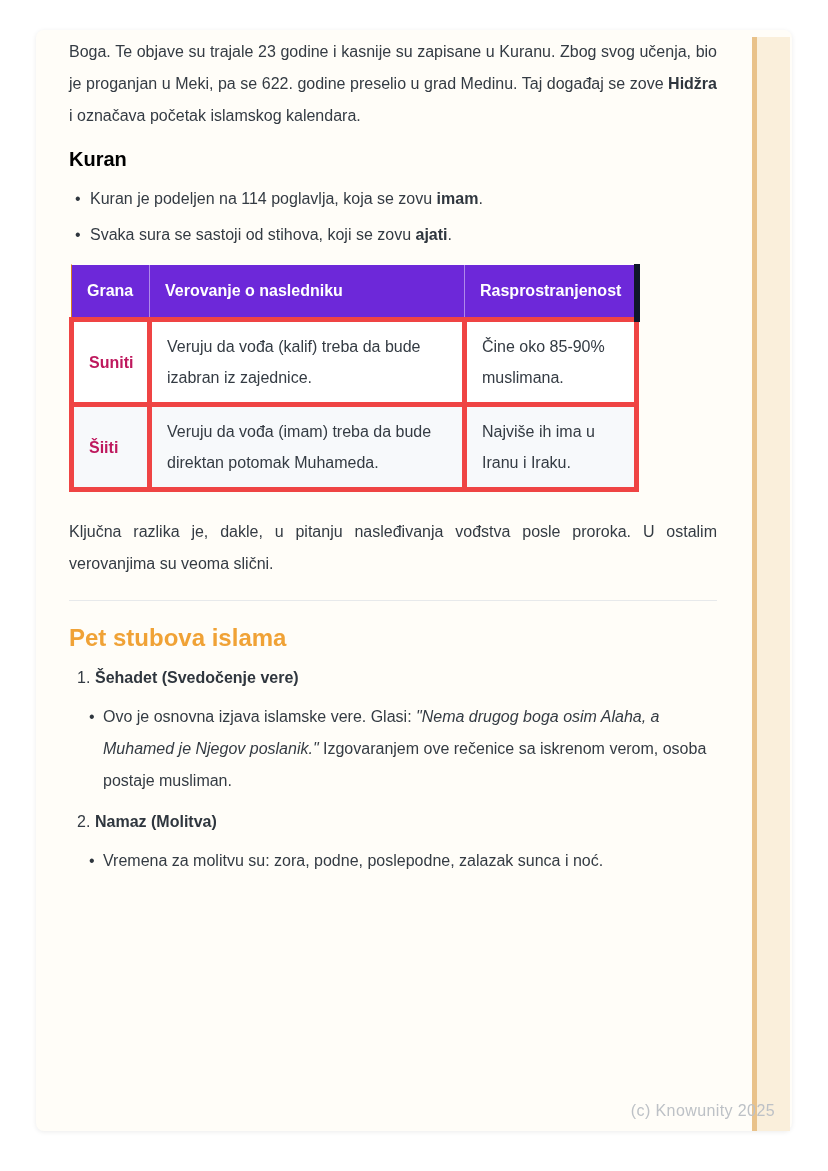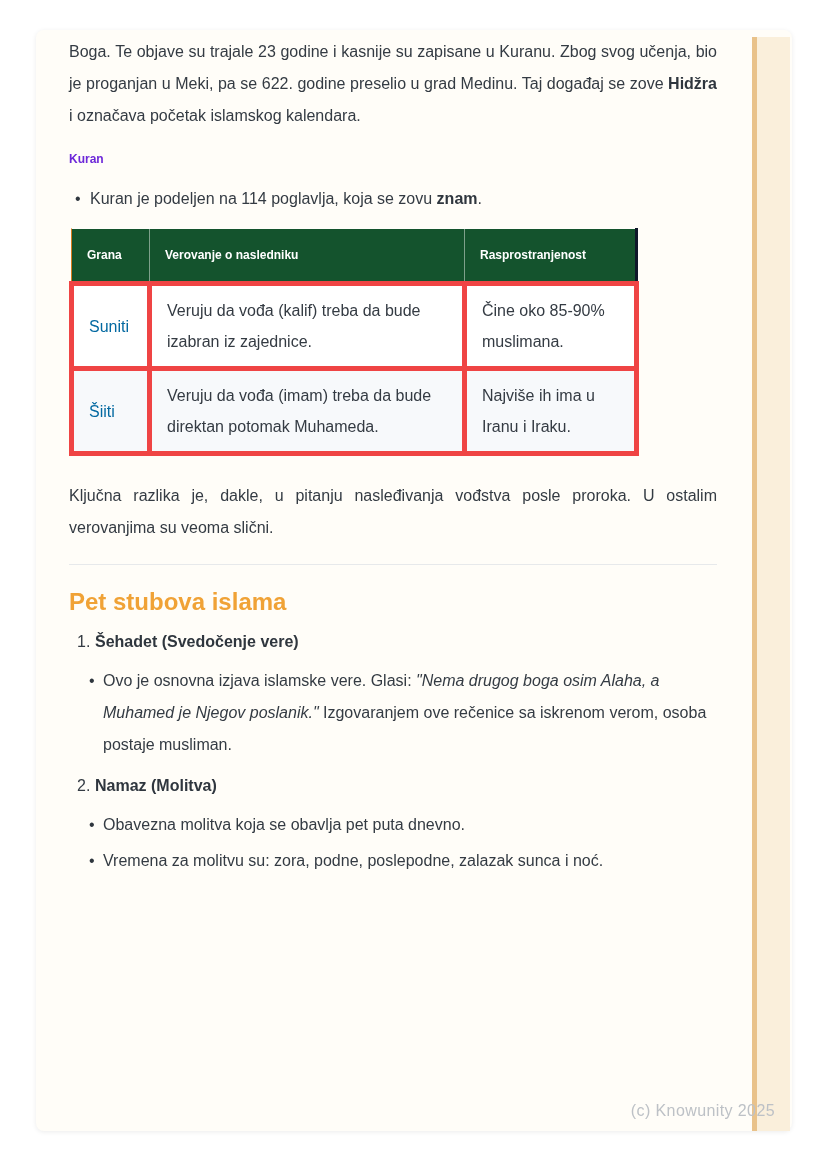--- a/index.html
+++ b/index.html
@@ -34,25 +34,25 @@
     margin-left: 33px;
     font-size: 16px;
   }
   p.body-para {
     line-height: 32px;
     text-align: justify;
     margin-bottom: 14px;
   }
   p.body-para.after-table { margin-bottom: 12px; }
   h4.sub-heading {
-    font-size: 12px;
+    font-size: 20px;
     font-weight: bold;
     line-height: 26px;
     margin: 0 0 14px;
-    color: #6d28d9;
+    color: #000000;
   }
   ul.toplist { list-style: none; margin: 0 0 16px; }
   ul.toplist > li {
     position: relative;
     padding-left: 21px;
     line-height: 26px;
     margin-bottom: 10px;
   }
   ul.toplist > li::before {
     content: "\2022";
@@ -61,40 +61,40 @@
     color: #2f363e;
   }
   table.branches {
     border-collapse: collapse;
     table-layout: fixed;
     width: 565px;
     margin: 4px 0 24px;
     border: 1px solid #e2e5e9;
   }
   table.branches th {
-    background: #14532d;
+    background: #6d28d9;
     color: #ffffff;
     font-weight: bold;
     text-align: left;
     padding: 13px 15px;
     line-height: 26px;
-    font-size: 12px;
+    font-size: 16px;
     border: 1px solid rgba(255,255,255,0.45);
   }
   table.branches th:first-child { border-left: 1px solid #d87b1e; }
-  table.branches th:last-child { border-right: 3px solid #0f172a; }
+  table.branches th:last-child { border-right: 6px solid #0f172a; }
   table.branches td {
     padding: 9px 15px;
     line-height: 31px;
     vertical-align: middle;
     border: 5px solid #ef4444;
     background: #ffffff;
   }
   table.branches tr.alt td { background: #f7f9fb; }
-  table.branches td.cell-bold { font-weight: normal; color: #0369a1; }
+  table.branches td.cell-bold { font-weight: bold; color: #be185d; }
   hr.section-divider {
     border: none;
     border-top: 1px solid #e7e9eb;
     margin: 20px 0 22px;
   }
   h2.accent-heading {
     color: #f0a236;
     font-size: 24px;
     font-weight: bold;
     line-height: 30px;
@@ -145,21 +145,22 @@
 <div class="page-card">
   <div class="edge-stripe"></div>
 
   <div class="content">
 
     <p class="body-para"><span>Boga. Te objave su trajale 23 godine i kasnije su zapisane u Kuranu. Zbog svog učenja, bio je proganjan u Meki, pa se 622. godine preselio u grad Medinu. Taj događaj se zove </span><span class="bold-inline">Hidžra</span><span> i označava početak islamskog kalendara.</span></p>
 
     <h4 class="sub-heading">Kuran</h4>
 
     <ul class="toplist">
-      <li><span>Kuran je podeljen na 114 poglavlja, koja se zovu </span><span class="bold-inline">znam</span><span>.</span></li>
+      <li><span>Kuran je podeljen na 114 poglavlja, koja se zovu </span><span class="bold-inline">imam</span><span>.</span></li>
+      <li><span>Svaka sura se sastoji od stihova, koji se zovu </span><span class="bold-inline">ajati</span><span>.</span></li>
     </ul>
 
 
 
     <table class="branches">
       <colgroup>
         <col style="width:78px">
         <col style="width:315px">
         <col style="width:172px">
       </colgroup>
@@ -194,21 +195,20 @@
     <ol class="pillars">
       <li>
         <div class="pillar-title"><span class="pillar-number">1.</span><span>Šehadet (Svedočenje vere)</span></div>
         <ul class="sublist">
           <li><span>Ovo je osnovna izjava islamske vere. Glasi: </span><span class="italic-inline">"Nema drugog boga osim Alaha, a Muhamed je Njegov poslanik."</span><span> Izgovaranjem ove rečenice sa iskrenom verom, osoba postaje musliman.</span></li>
         </ul>
       </li>
       <li>
         <div class="pillar-title"><span class="pillar-number">2.</span><span>Namaz (Molitva)</span></div>
         <ul class="sublist">
-          <li><span>Obavezna molitva koja se obavlja pet puta dnevno.</span></li>
           <li><span>Vremena za molitvu su: zora, podne, poslepodne, zalazak sunca i noć.</span></li>
         </ul>
       </li>
     </ol>
 
   </div>
 
   <div class="watermark">(c) Knowunity 2025</div>
 </div>
 

